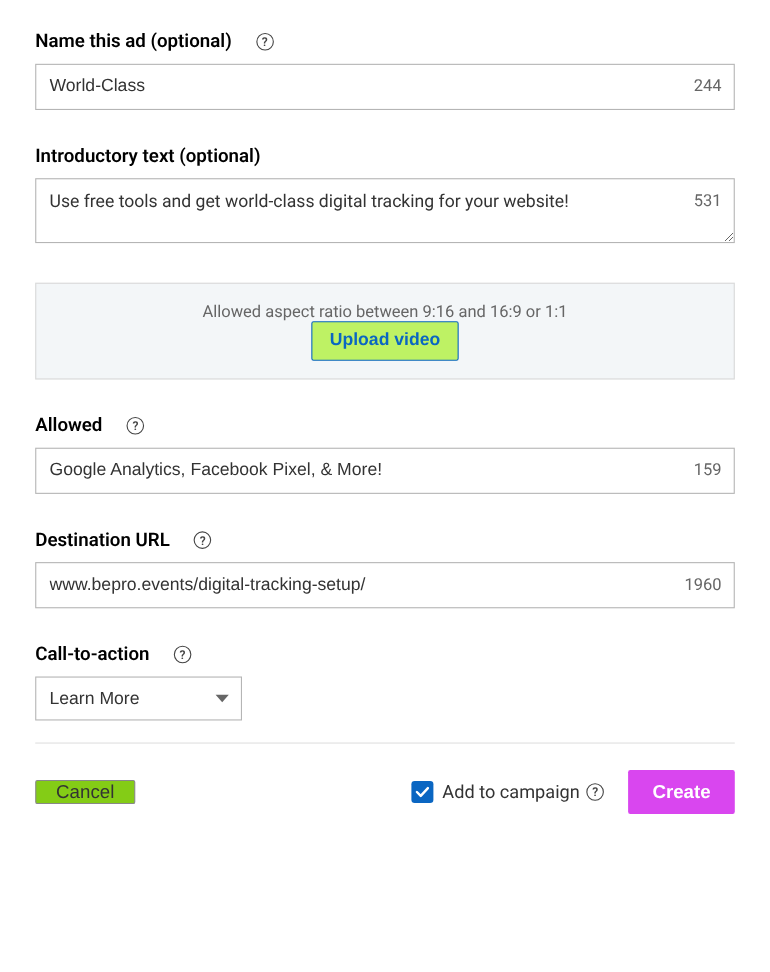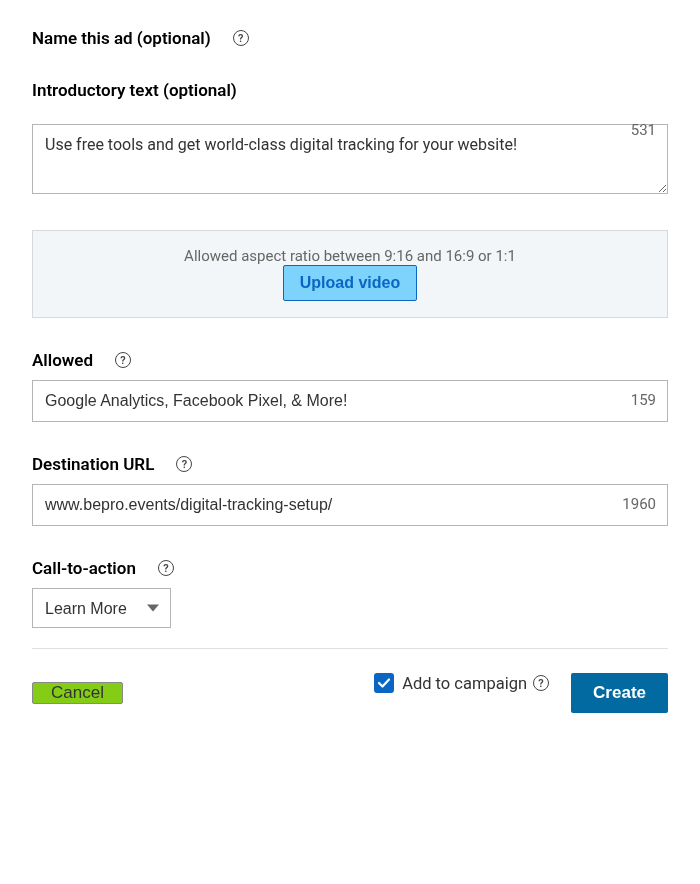--- a/index.html
+++ b/index.html
@@ -51,24 +51,23 @@
       background: #fff;
       height: 42px;
     }
     .textarea-input {
       width: 100%;
       border: 1px solid #b5b5b5;
       padding: 10px 44px 10px 12px;
       font-size: 16px;
       color: #333;
       background: #fff;
-      height: 70px;
+      height: 59px;
       resize: vertical;
       font-family: inherit;
-      margin-top: 14px;
     }
     .char-count {
       position: absolute;
       right: 12px;
       top: 11px;
       font-size: 15px;
       color: #666;
     }
     .helper-text {
       font-size: 15.5px;
@@ -83,31 +82,31 @@
       align-items: center;
       justify-content: space-between;
       flex-direction: column;
     }
     .video-hint {
       font-size: 15px;
       color: #666;
     }
     .upload-btn {
       border: 1px solid #0a66c2;
-      background: #7dd3fc;
+      background: #bef264;
       color: #0a66c2;
       font-size: 16px;
       font-weight: 600;
       padding: 8px 16px;
       cursor: pointer;
       border-radius: 2px;
     }
     .select-wrap {
       position: relative;
-      width: 139px;
+      width: 188px;
     }
     .select-input {
       width: 100%;
       border: 1px solid #b5b5b5;
       padding: 9px 36px 9px 12px;
       font-size: 16px;
       background: #fff;
       color: #333;
       appearance: none;
       -webkit-appearance: none;
@@ -132,35 +131,35 @@
       margin-top: 8px;
       margin-bottom: 24px;
     }
     .footer-row {
       display: flex;
       align-items: center;
       justify-content: space-between;
     }
     .footer-right {
       display: flex;
-      align-items: flex-start;
+      align-items: center;
       gap: 22px;
     }
     .cancel-btn {
       border: 1px solid #888;
       background: #84cc16;
       color: #333;
       font-size: 17px;
       padding: 0 18px;
       cursor: pointer;
       border-radius: 2px;
     }
     .create-btn {
       border: none;
-      background: #0369a1;
+      background: #d946ef;
       color: #fff;
       font-size: 17px;
       font-weight: 600;
       padding: 10px 22px;
       cursor: pointer;
       border-radius: 2px;
     }
     .checkbox-group {
       display: flex;
       align-items: center;
@@ -184,20 +183,24 @@
       gap: 6px;
     }
   </style>
 </head>
 <body>
 
 <div class="field-group">
   <div class="field-label">
     <span>Name this ad (optional)</span>
     <span class="help-icon">?</span>
+  </div>
+  <div class="input-wrap">
+    <input type="text" class="text-input" value="World-Class" style="">
+    <span class="char-count">244</span>
   </div>
 </div>
 
 <div class="field-group">
   <div class="field-label">
     <span>Introductory text (optional)</span>
   </div>
   <div class="input-wrap">
     <textarea class="textarea-input" style="">Use free tools and get world-class digital tracking for your website!</textarea>
     <span class="char-count">531</span>

